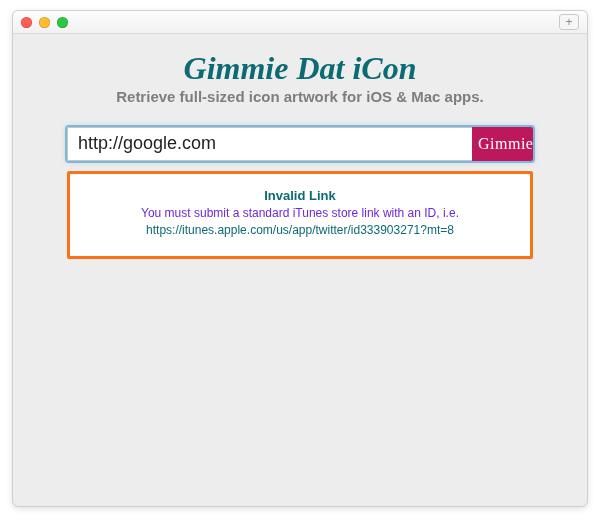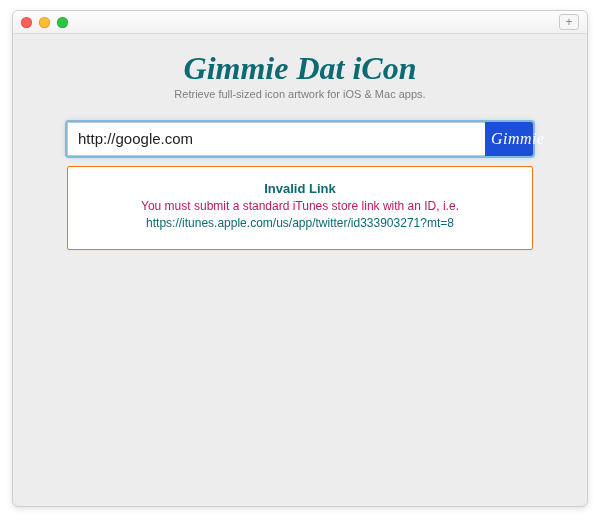--- a/index.html
+++ b/index.html
@@ -69,73 +69,73 @@
     text-align: center;
     font-family: "Brush Script MT", "Segoe Script", cursive;
     font-style: italic;
     font-weight: 700;
     font-size: 32px;
     color: #0b6a73;
     line-height: 1.05;
   }
   .tagline {
     text-align: center;
-    font-size: 11px;
+    font-size: 15px;
     color: #7e7e7e;
     margin-top: 2px;
+    font-weight: bold;
   }
 
   .search-row {
     margin-top: 22px;
     display: flex;
     height: 34px;
     box-shadow: 0 0 0 2px #7fb8d9, 0 0 6px rgba(96,169,214,0.6);
     border-radius: 2px;
     background: #ffffff;
   }
   .url-input {
     flex: 1;
     border: 1px solid #c6c6c6;
     border-right: none;
     padding: 0 10px;
-    font-size: 15px;
+    font-size: 18px;
     color: #222;
     outline: none;
     background: #ffffff;
     border-radius: 2px 0 0 2px;
   }
   .gimmie-btn {
-    width: 48px;
-    background: #1d4ed8;
+    width: 61px;
+    background: #be185d;
     color: #ffffff;
     border: none;
     font-family: "Brush Script MT", "Segoe Script", cursive;
-    font-style: italic;
     font-size: 16px;
     letter-spacing: .5px;
     cursor: pointer;
     border-radius: 0 2px 2px 0;
   }
 
   .result-card {
     margin-top: 10px;
     background: #ffffff;
-    border: 1px solid #f97316;
+    border: 3px solid #f97316;
     border-radius: 2px;
     padding: 14px 12px 18px 12px;
     text-align: center;
     box-shadow: 0 1px 1px rgba(0,0,0,0.03);
   }
   .err-title {
     color: #0b6a73;
     font-weight: 700;
     font-size: 13px;
   }
   .err-msg {
-    color: #be185d;
+    color: #6d28d9;
     font-size: 12px;
     margin-top: 3px;
   }
   .err-example {
     color: #0b6a73;
     font-size: 12px;
     margin-top: 2px;
     display: inline-block;
   }
 </style>

